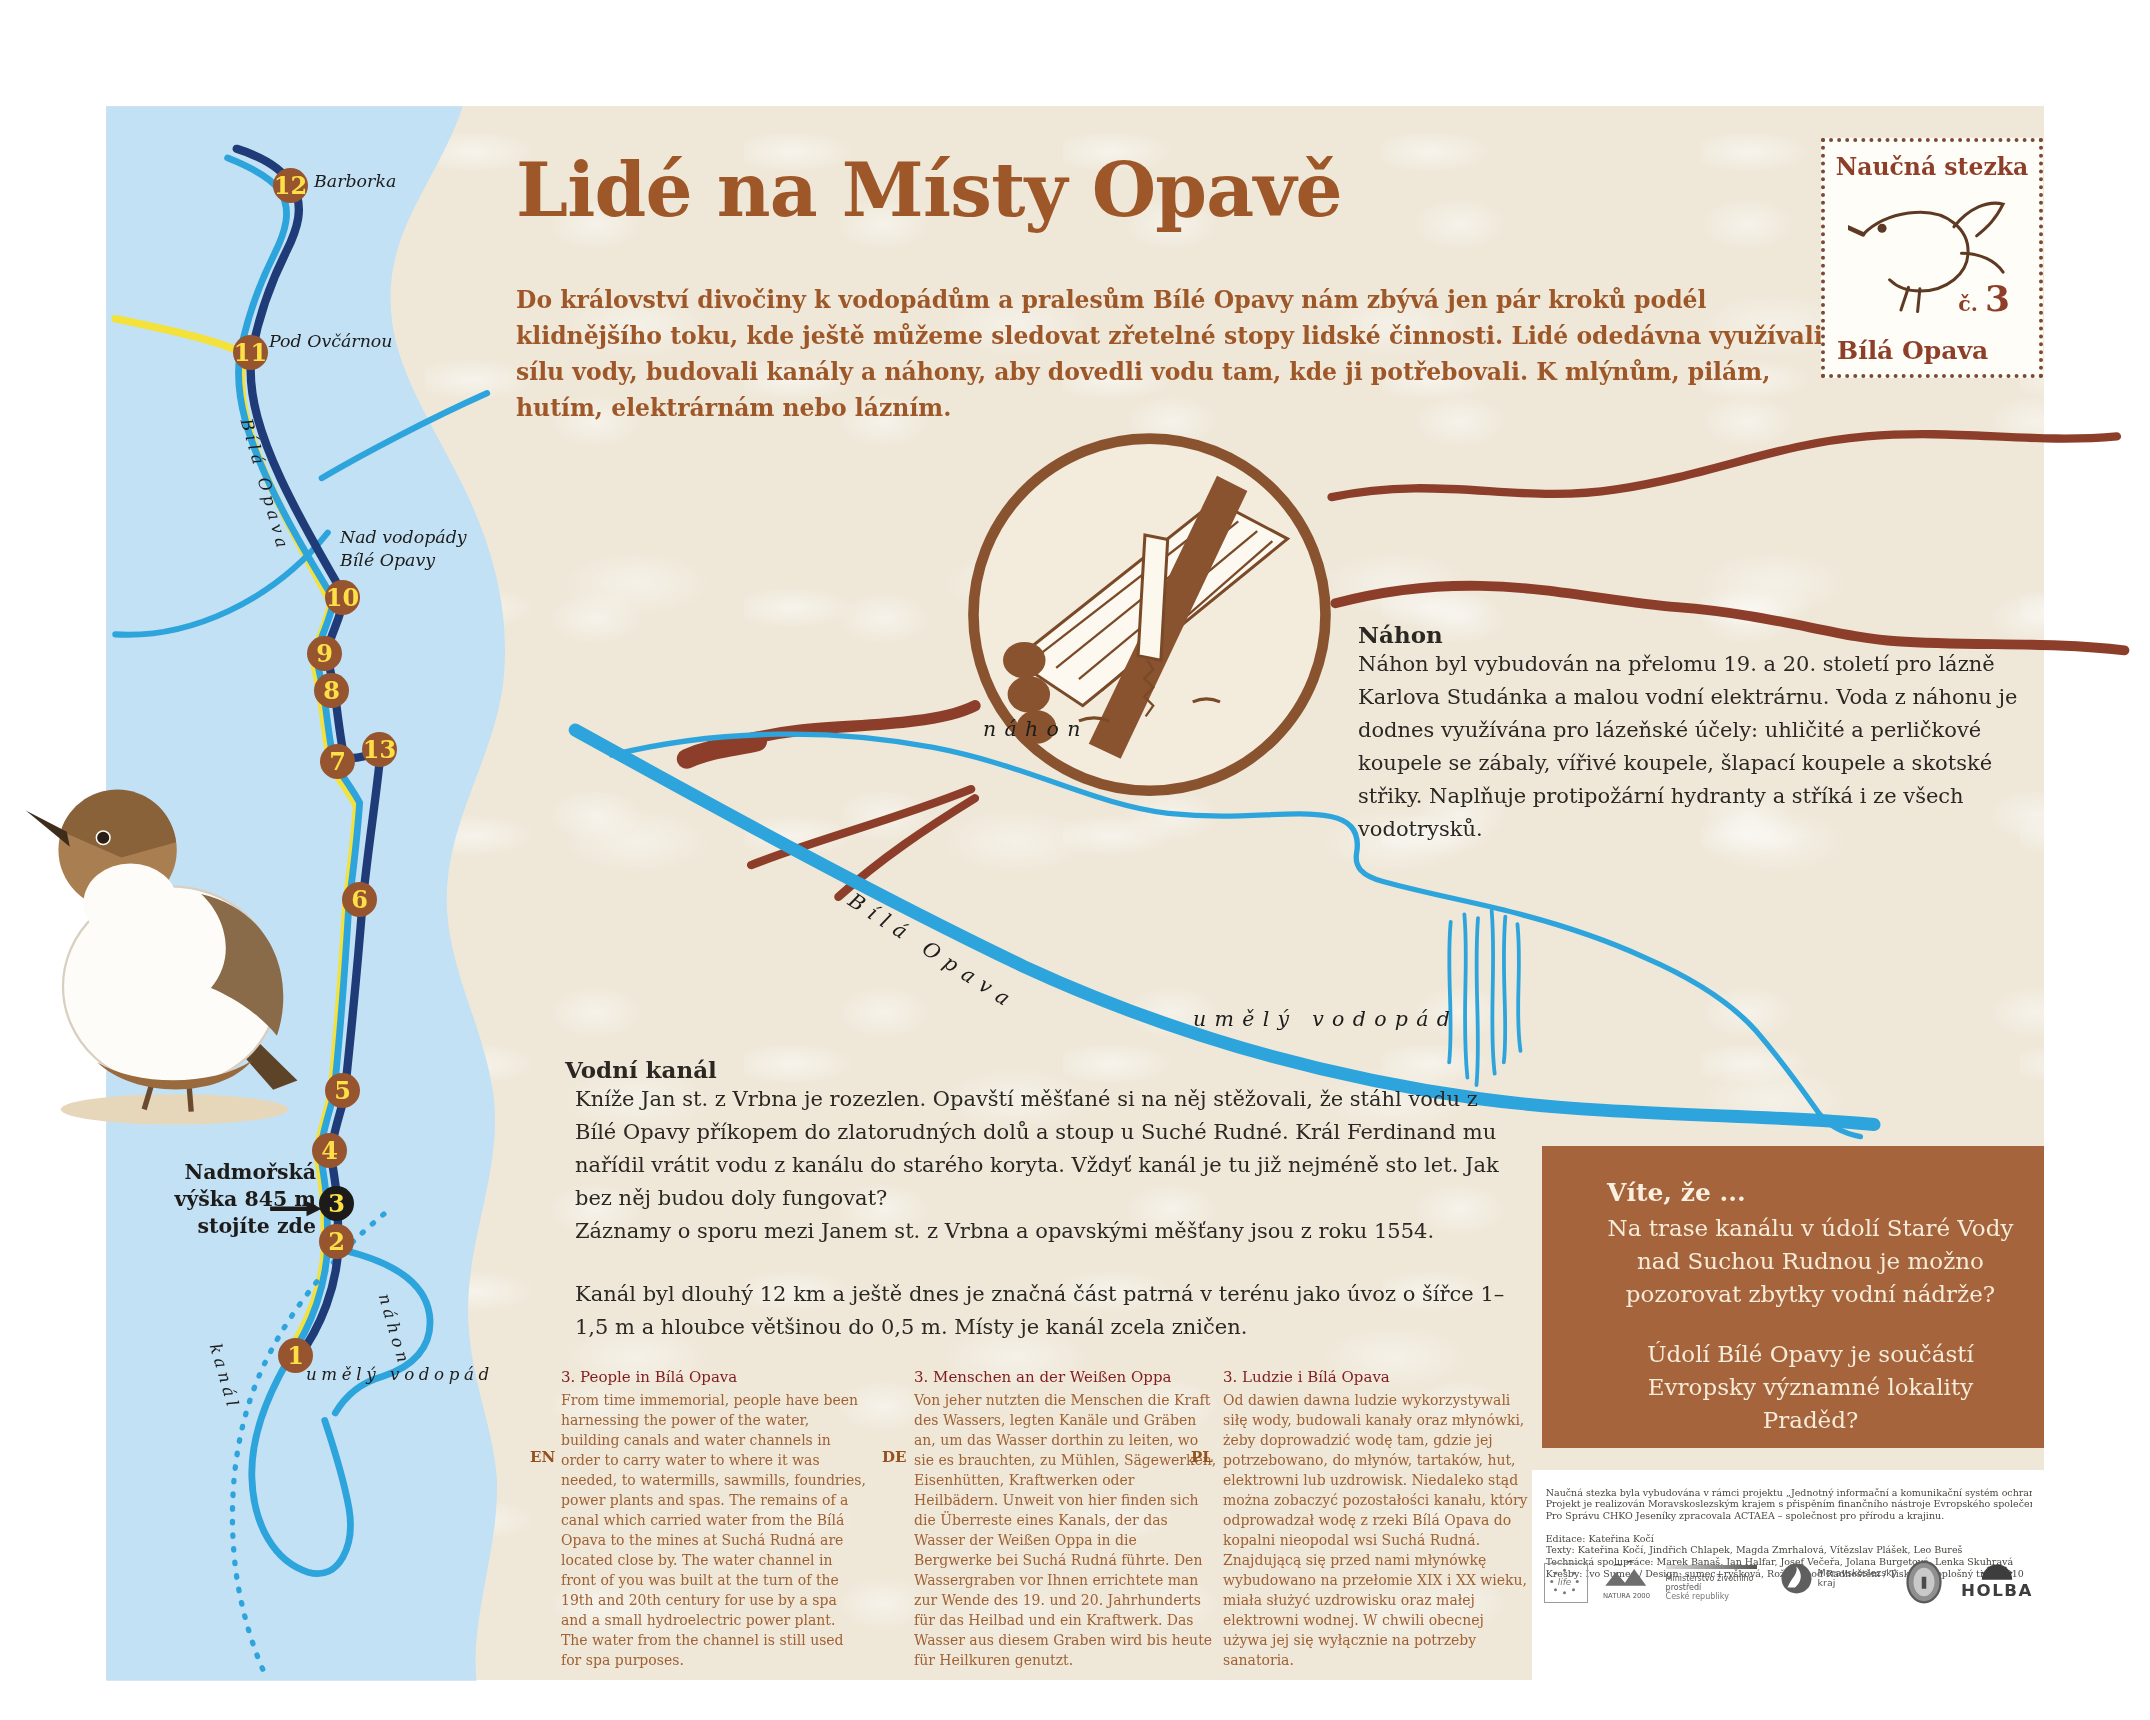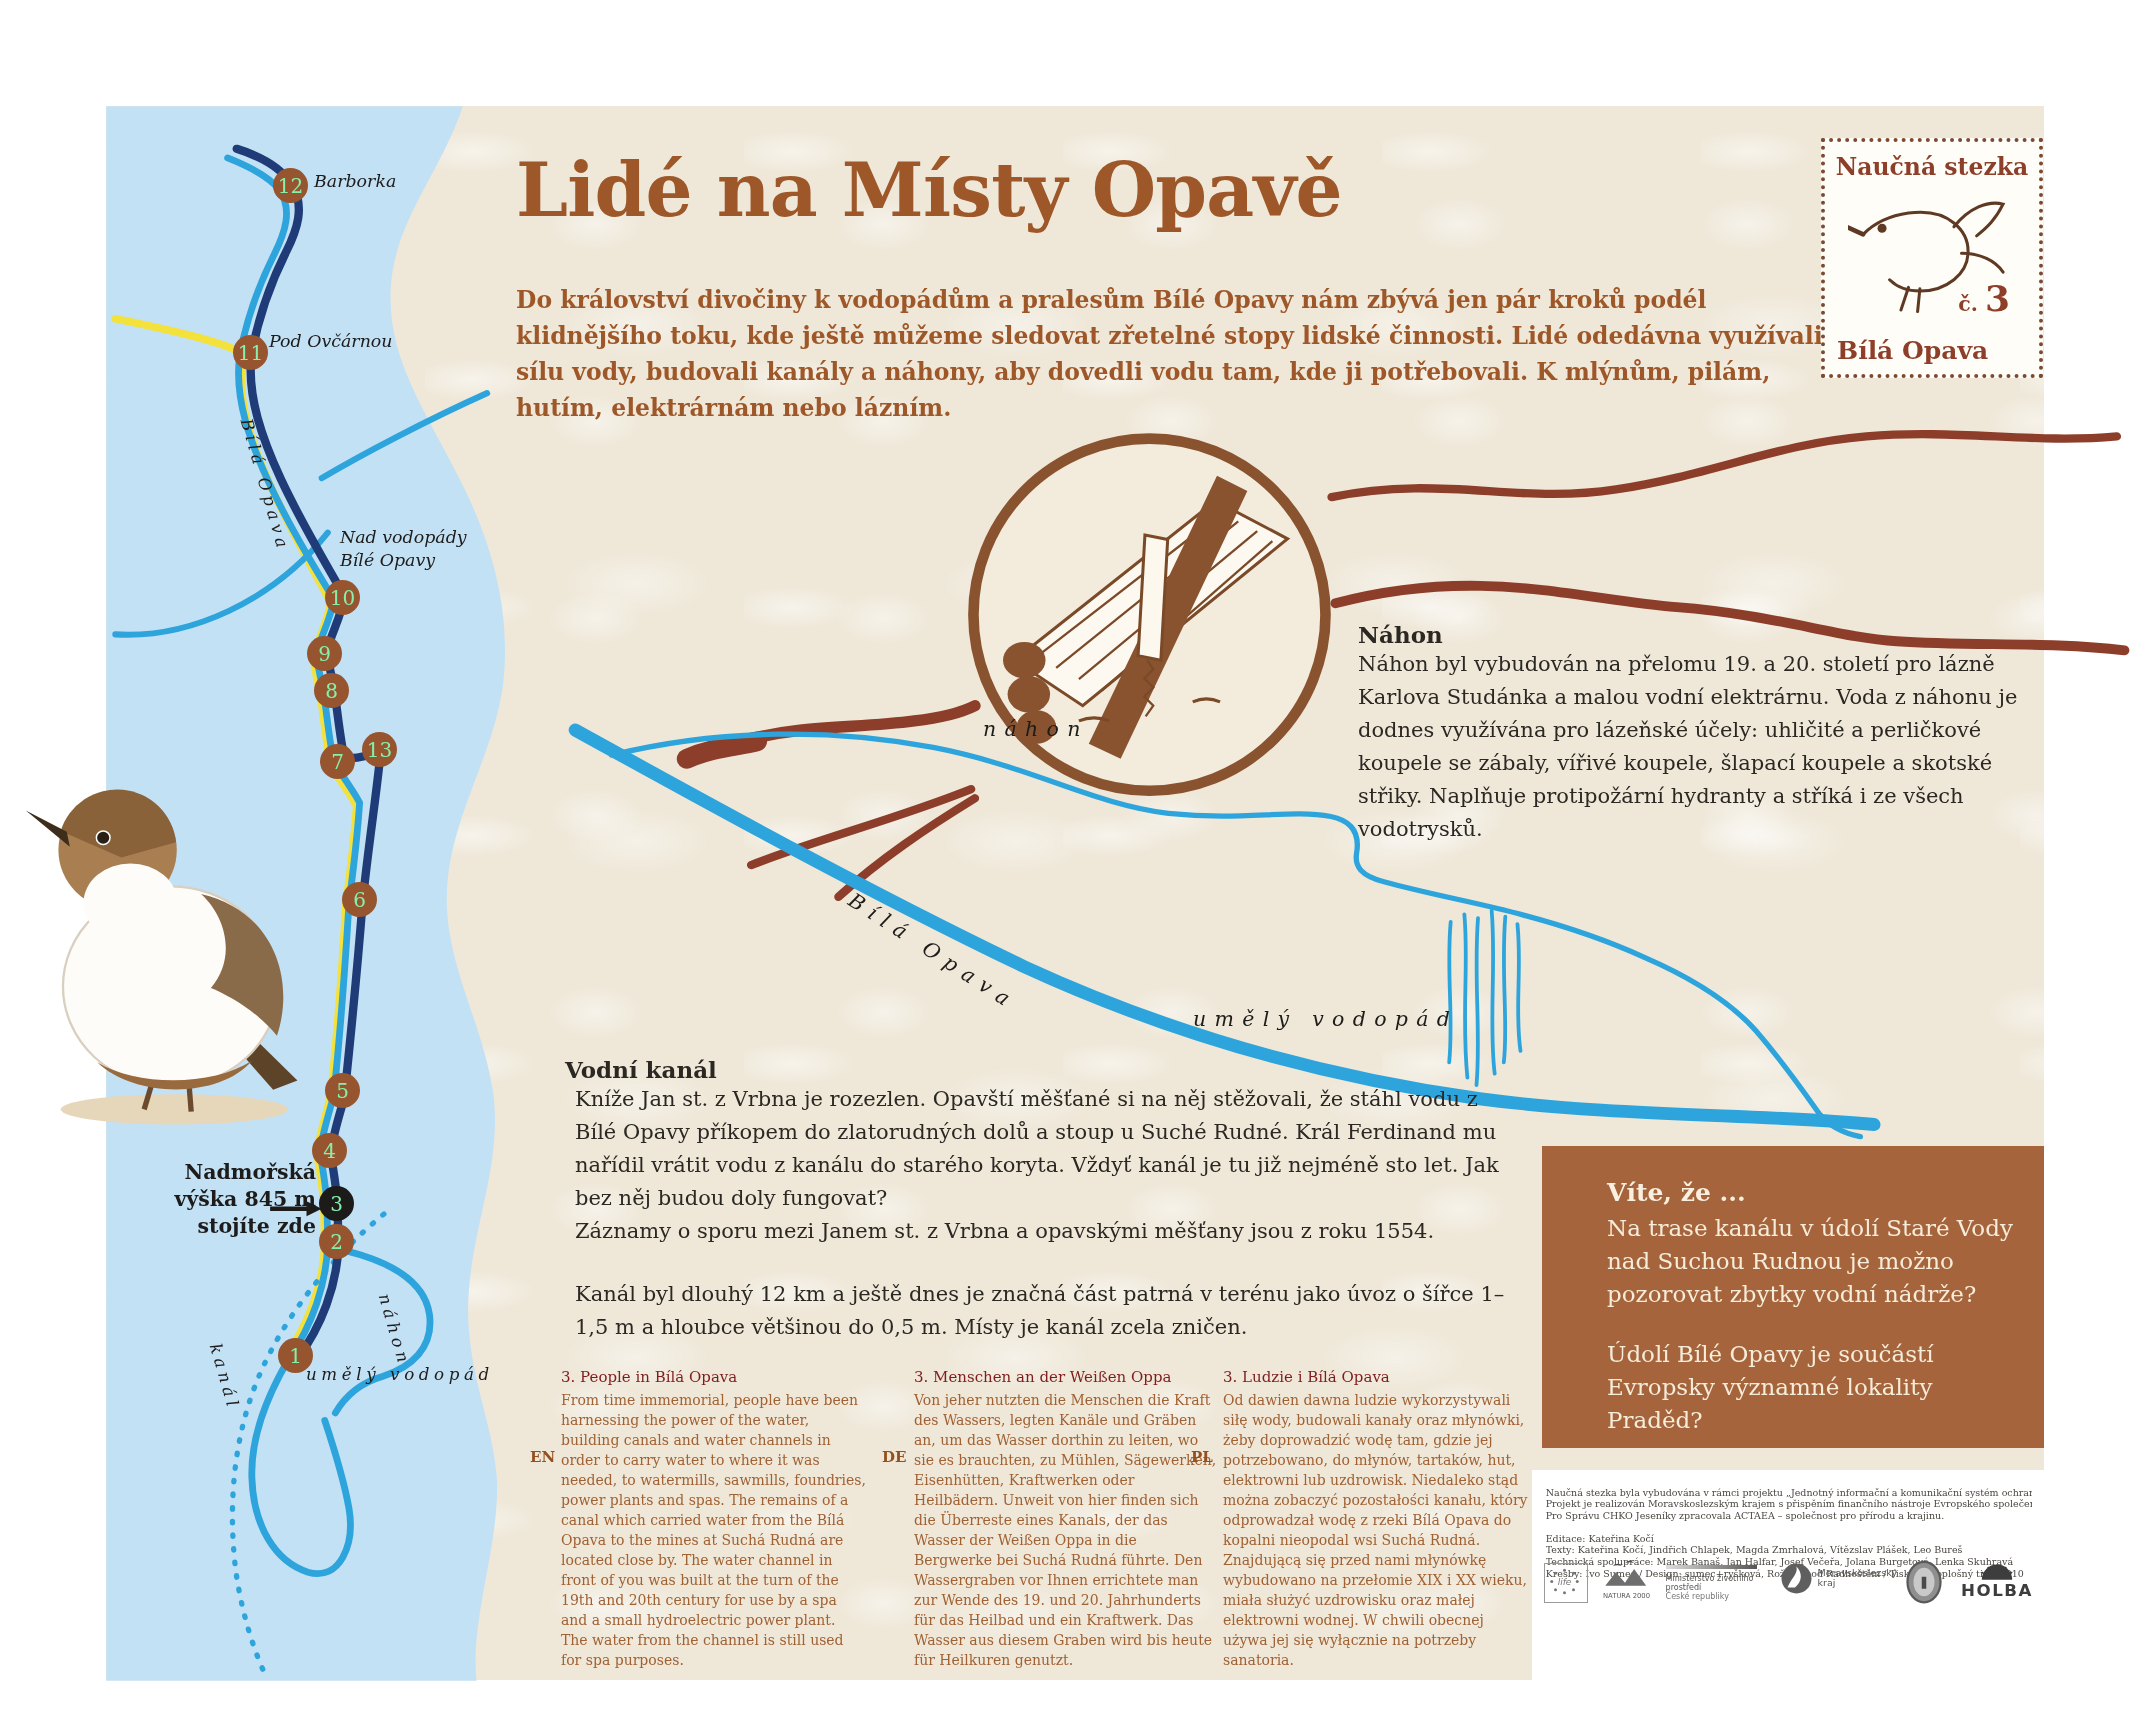--- a/index.html
+++ b/index.html
@@ -18,42 +18,42 @@
   .intro{left:516px;top:282px;width:1324px;font-size:23.5px;line-height:36px;font-weight:bold;color:#9e5728;}
   .sec-head{font-weight:bold;color:#2b2823;font-size:23px;}
   .body-txt{color:#2b2823;font-size:21px;line-height:33px;}
   .nahon-blk{left:1358px;top:621px;width:668px;}
   .kanal-blk{left:565px;top:1056px;width:952px;}
   .kanal-blk p{margin:0 0 0 10px;}
   .kanal-blk .gap{height:30px;}
   .vite{left:1542px;top:1146px;width:502px;height:302px;background:#a5643c;box-sizing:border-box;
     padding:32px 30px 0 65px;color:#f6ecda;}
   .vite h3{margin:0 0 4.6px 0;font-size:25px;color:#f9f0e0;}
-  .vite p{margin:0 0 27px 0;font-size:23px;line-height:33px;}
+  .vite p{margin:0 0 27px 0;font-size:23px;line-height:33px;text-align:center;}
   .stamp{left:1821px;top:138px;width:222px;height:240px;background:#fffdf7;border:4.6px dotted #7b4a33;
     box-sizing:border-box;color:#8d3f2a;}
   .stamp .s-top{position:absolute;left:0;top:10.6px;width:100%;text-align:center;font-weight:bold;font-size:23.5px;}
   .stamp .s-no{position:absolute;right:29px;bottom:55px;font-weight:bold;font-size:20.5px;}
   .stamp .s-no b{font-size:36px;}
   .stamp .s-bottom{position:absolute;left:12px;bottom:9px;font-weight:bold;font-size:25px;}
   .trans{top:1367px;width:305px;color:#a06133;font-size:14px;line-height:20px;}
   .trans .t-head{font-weight:normal;color:#7f1d1d;font-size:15px;margin-bottom:3px;}
   .lang{top:1448px;font-weight:bold;color:#94511f;font-size:15px;}
   .footer{left:1532px;top:1470px;width:512px;height:210px;background:#ffffff;}
   .credits{position:absolute;left:13.7px;top:16.7px;width:486px;color:#4a4640;font-size:9.5px;line-height:11.8px;
     font-family:"DejaVu Serif","Liberation Serif",serif;}
   .credits div{white-space:nowrap;overflow:hidden;}
   .credits .gap{height:10.6px;}
   .logo-row{position:absolute;left:7.6px;top:90px;width:501px;height:53px;}
   .logo-row *{font-family:"DejaVu Sans","Liberation Sans",sans-serif;}
   .map-label{font-style:italic;color:#1d1c1a;font-size:17.4px;white-space:nowrap;}
   .water-label{font-style:italic;color:#1d1c1a;font-size:16.7px;letter-spacing:4.6px;white-space:nowrap;}
   .diagram-label{font-style:italic;color:#1d1c1a;font-size:20.5px;letter-spacing:8.3px;white-space:nowrap;}
-  .stop{width:35px;height:35px;border-radius:50%;background:#96552e;color:#86efac;display:flex;
-    align-items:center;justify-content:center;font-weight:normal;font-size:20px;z-index:6;}
+  .stop{width:35px;height:35px;border-radius:50%;background:#96552e;color:#fde047;display:flex;
+    align-items:center;justify-content:center;font-weight:bold;font-size:24px;z-index:6;}
   .stop.black{background:#1c1b19;}
   .yah{left:135px;top:1159px;width:181px;text-align:right;font-weight:bold;color:#1d1c1a;
     font-size:20.5px;line-height:27px;}
 </style>
 </head>
 <body>
 
 <div id="page">
 
   <div class="abs paper"></div>

